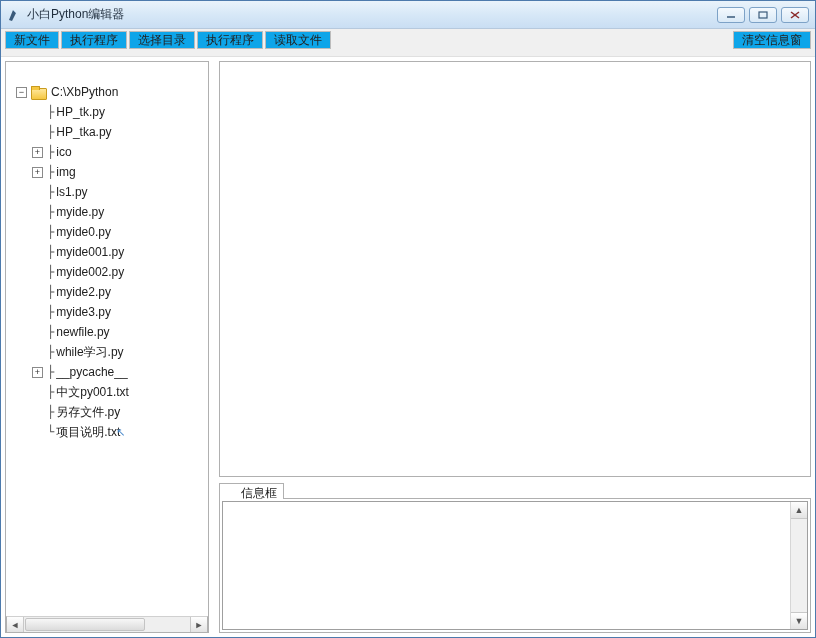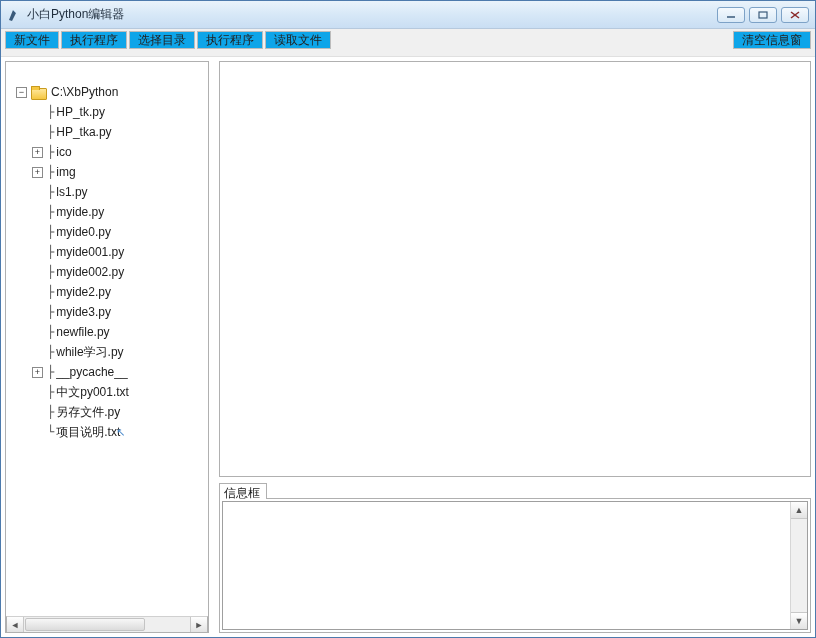--- a/index.html
+++ b/index.html
@@ -166,21 +166,21 @@
     height: 150px;
     display:flex; flex-direction: column;
   }
   .info-label {
     display:flex;
   }
   .info-label > span {
     border: 1px solid #b0b0b0;
     border-bottom: none;
     background:#fff;
-    padding: 1px 6px 0 4px;
+    padding: 1px 6px 0 21px;
     font-size: 12px;
     color:#222;
     height: 16px;
   }
   .info-label .rule {
     flex: 1;
     border-bottom: 1px solid #b0b0b0;
     margin-top: auto;
     height: 0;
   }

